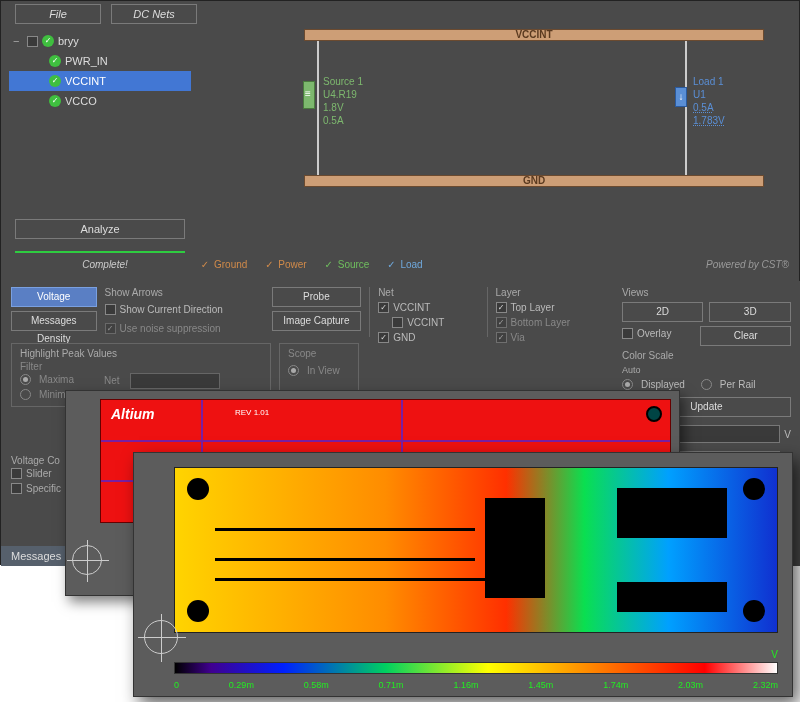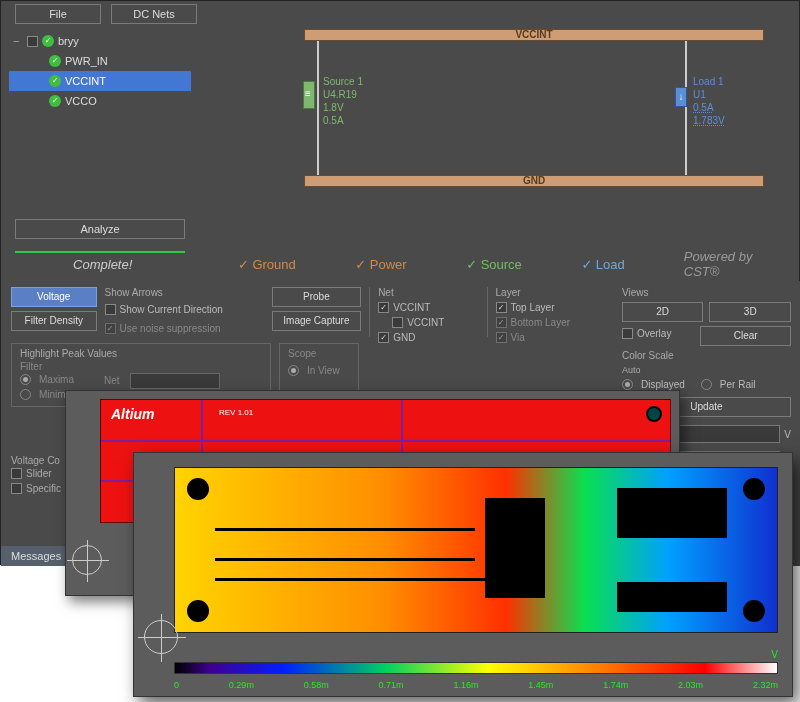--- a/index.html
+++ b/index.html
@@ -1,21 +1,21 @@
 <!DOCTYPE html>
 <html><head>
 <meta charset="utf-8">
 <style>
   * { box-sizing: border-box; margin: 0; padding: 0; font-family: "Segoe UI", Arial, sans-serif; }
   body { background: #fff; width: 800px; height: 702px; overflow: hidden; position: relative; }
   .window { position: absolute; left: 0; top: 0; width: 800px; height: 565px; background: #4a4a4a; border: 1px solid #222; }
   .titlebar { height: 22px; background: #586573; color: #d0d0d0; font-size: 12px; display: flex; align-items: center; padding: 0 6px; font-style: italic; }
   .titlebar .spacer { flex: 1; }
   .titlebar .winbtn { width: 14px; text-align: center; cursor: pointer; }
-  .tabs-row { height: 26px; display: flex; align-items: center; padding: 4px 14px; gap: 10px; }
+  .tabs-row { height: 26px; display: flex; align-items: center; padding: 4px 14px; gap: 10px; font-style: italic; }
   .tab-btn { min-width: 86px; height: 20px; background: #4a4a4a; border: 1px solid #7a7a7a; color: #ddd; font-size: 11px; text-align: center; line-height: 18px; cursor: pointer; }
   .upper { display: flex; height: 184px; }
   .tree-pane { width: 198px; padding: 4px 8px; }
   .tree-row { display: flex; align-items: center; height: 20px; font-size: 11px; color: #ddd; gap: 4px; padding-left: 4px; }
   .tree-indent2 { padding-left: 40px; }
   .tree-indent2.sel { background: #4277d4; color: #fff; }
   .tree-exp { width: 10px; color: #aaa; cursor: pointer; }
   .tree-chk { width: 11px; height: 11px; border: 1px solid #888; background: #3a3a3a; }
   .tree-ok { width: 12px; height: 12px; border-radius: 50%; background: #3fbf3f; color: #fff; font-size: 8px; text-align: center; line-height: 12px; }
   .schematic { flex: 1; position: relative; }
@@ -27,21 +27,21 @@
   .vwire.r { left: 486px; }
   .src-blk { position: absolute; left: 104px; top: 54px; width: 12px; height: 28px; background: #7db86e; border: 1px solid #4a7a3e; }
   .src-blk::before{content:"≡";color:#fff;font-size:10px;position:absolute;left:1px;top:6px;}
   .load-blk { position: absolute; left: 476px; top: 60px; width: 12px; height: 20px; background: #5a8fd6; border: 1px solid #2a5a9e; color:#fff; font-size:10px; text-align:center; line-height:18px;}
   .src-text { position: absolute; left: 124px; top: 48px; font-size: 10px; color: #7db86e; line-height: 13px; }
   .load-text { position: absolute; left: 494px; top: 48px; font-size: 10px; color: #5a8fd6; line-height: 13px; }
   .load-text .u{ text-decoration: underline dotted; }
   .analyze-row { width: 198px; padding: 8px 14px; }
   .analyze-btn { width: 100%; height: 20px; background: #4a4a4a; border: 1px solid #7a7a7a; color: #ddd; font-size: 11px; text-align: center; line-height: 18px; cursor: pointer; }
   .progress { width: 170px; height: 2px; background: #2ecc40; margin: 4px 14px 0; }
-  .status-row { height: 22px; display: flex; align-items: center; font-size: 13px; color: #ccc; padding: 0 10px; gap: 43px; }
+  .status-row { height: 22px; display: flex; align-items: center; font-size: 10px; color: #ccc; padding: 0 10px; }
   .status-row .complete { width: 188px; text-align: center; color: #ccc; font-style: italic; }
   .leg { display: flex; align-items: center; gap: 3px; margin-right: 16px; }
   .leg .chk { width: 12px; height: 12px; display:inline-flex; align-items:center; justify-content:center;}
   .leg.g { color: #d08a4a; } .leg.p { color: #d08a4a; } .leg.s { color: #6fbf5e; } .leg.l { color: #6fa8dc; }
   .powered { margin-left: auto; font-style: italic; color: #999; }
   .panel { position: absolute; left: 0; top: 280px; width: 800px; height: 285px; background: #4a4a4a; display: flex; flex-direction: column; }
   .panel-row1 { display: flex; height: 62px; padding: 6px 10px; gap: 8px; }
   .col { display: flex; flex-direction: column; gap: 4px; font-size: 10px; color: #bbb; }
   .btn { height: 20px; background: #4a4a4a; border: 1px solid #7a7a7a; color: #ddd; font-size: 10px; text-align: center; line-height: 18px; cursor: pointer; padding: 0 8px; }
   .btn.active { background: #5a7fc4; border-color: #7aa0e0; color: #fff; }
@@ -161,21 +161,21 @@
         <span class="chk">✓</span>
         <span>Load</span>
       </span>
     <span class="powered">Powered by CST®</span>
   </div>
 
   <div class="panel">
     <div class="panel-row1">
       <div class="col" style="width:86px;">
         <div class="btn active">Voltage</div>
-        <div class="btn">Filter Density</div>
+        <div class="btn">Messages Density</div>
       </div>
       <div class="col" style="width:160px;">
         <span class="fieldset-lbl">Show Arrows</span>
         <div class="chk-row">
             <span class="chk-box"></span>
             <span>Show Current Direction</span>
           </div>
         <div class="chk-row dimlbl">
             <span class="chk-box on" style="opacity:.5"></span>
             <span>Use noise suppression</span>
@@ -294,21 +294,21 @@
         </div>
     </div>
 
     <div class="messages-tab">Messages</div>
   </div>
 </div>
 
 <div class="pcb1">
   <div class="pcb1-inner">
     <div style="position:absolute;left:10px;top:6px;color:#fff;font-style:italic;font-weight:bold;font-size:14px">Altium</div>
-    <div style="position:absolute;left:118px;top:8px;color:#fff;font-size:8px">REV 1.01</div>
+    <div style="position:absolute;left:134px;top:8px;color:#fff;font-size:8px">REV 1.01</div>
     <div class="trace" style="left:0;top:40px;width:100%;height:2px"></div>
     <div class="trace" style="left:0;top:80px;width:100%;height:2px"></div>
     <div class="trace" style="left:100px;top:0;width:2px;height:100%"></div>
     <div class="trace" style="left:300px;top:0;width:2px;height:100%"></div>
     <div style="position:absolute;right:8px;top:6px;width:16px;height:16px;border-radius:50%;background:#044;border:2px solid #000"></div>
     <div style="position:absolute;right:8px;bottom:6px;width:16px;height:16px;border-radius:50%;background:#044;border:2px solid #000"></div>
   </div>
   <div class="origin"></div>
 </div>
 

